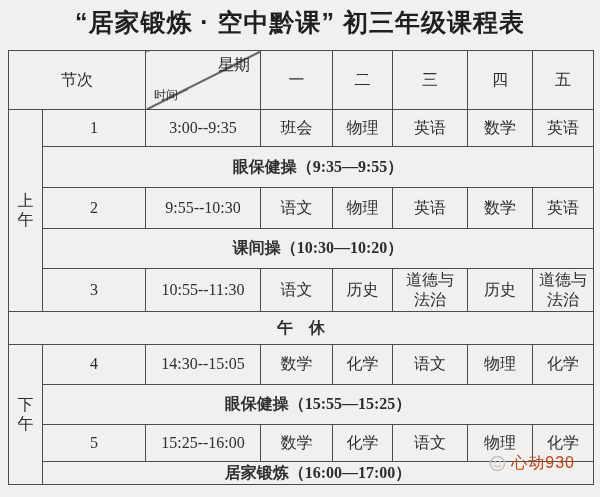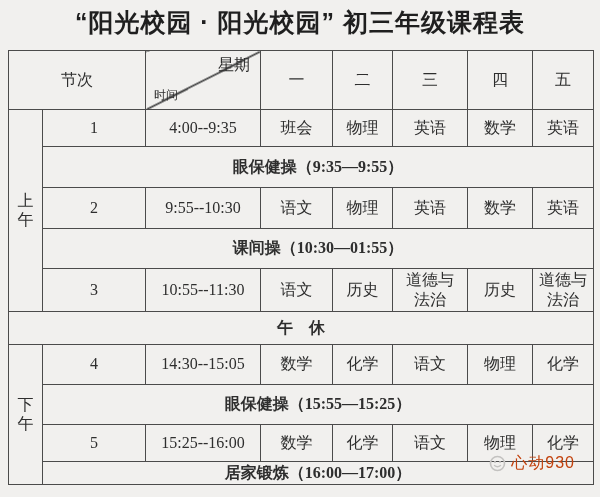--- a/index.html
+++ b/index.html
@@ -63,21 +63,21 @@
     font-size:16px;
     letter-spacing:1px;
   }
   .watermark svg{display:block;}
 </style>
 </head>
 <body>
 
 <div class="canvas">
 
-  <div class="title">“阳光校园 · 阳光校园” 初三年级课程表</div>
+  <div class="title">“居家锻炼 · 空中黔课” 初三年级课程表</div>
 
   <table class="sched">
     <colgroup>
       <col style="width:34px">
         <col style="width:103px">
         <col style="width:115px">
       <col style="width:72px">
         <col style="width:60px">
         <col style="width:75px">
       <col style="width:65px">
@@ -94,21 +94,21 @@
       <td>一</td>
       <td>二</td>
       <td>三</td>
       <td>四</td>
       <td>五</td>
     </tr>
 
     <tr style="height:37px">
       <td class="ampm" rowspan="5">上午</td>
       <td>1</td>
-      <td>4:00--9:35</td>
+      <td>3:00--9:35</td>
       <td>班会</td>
       <td>物理</td>
       <td>英语</td>
       <td>数学</td>
       <td>英语</td>
     </tr>
 
     <tr style="height:41px">
       <td class="banner" colspan="7">眼保健操（9:35—9:55）</td>
     </tr>
@@ -117,21 +117,21 @@
       <td>2</td>
       <td>9:55--10:30</td>
       <td>语文</td>
       <td>物理</td>
       <td>英语</td>
       <td>数学</td>
       <td>英语</td>
     </tr>
 
     <tr style="height:40px">
-      <td class="banner" colspan="7">课间操（10:30—01:55）</td>
+      <td class="banner" colspan="7">课间操（10:30—10:20）</td>
     </tr>
 
     <tr style="height:43px">
       <td>3</td>
       <td>10:55--11:30</td>
       <td>语文</td>
       <td>历史</td>
       <td class="small-subject">道德与
 法治</td>
       <td>历史</td>

